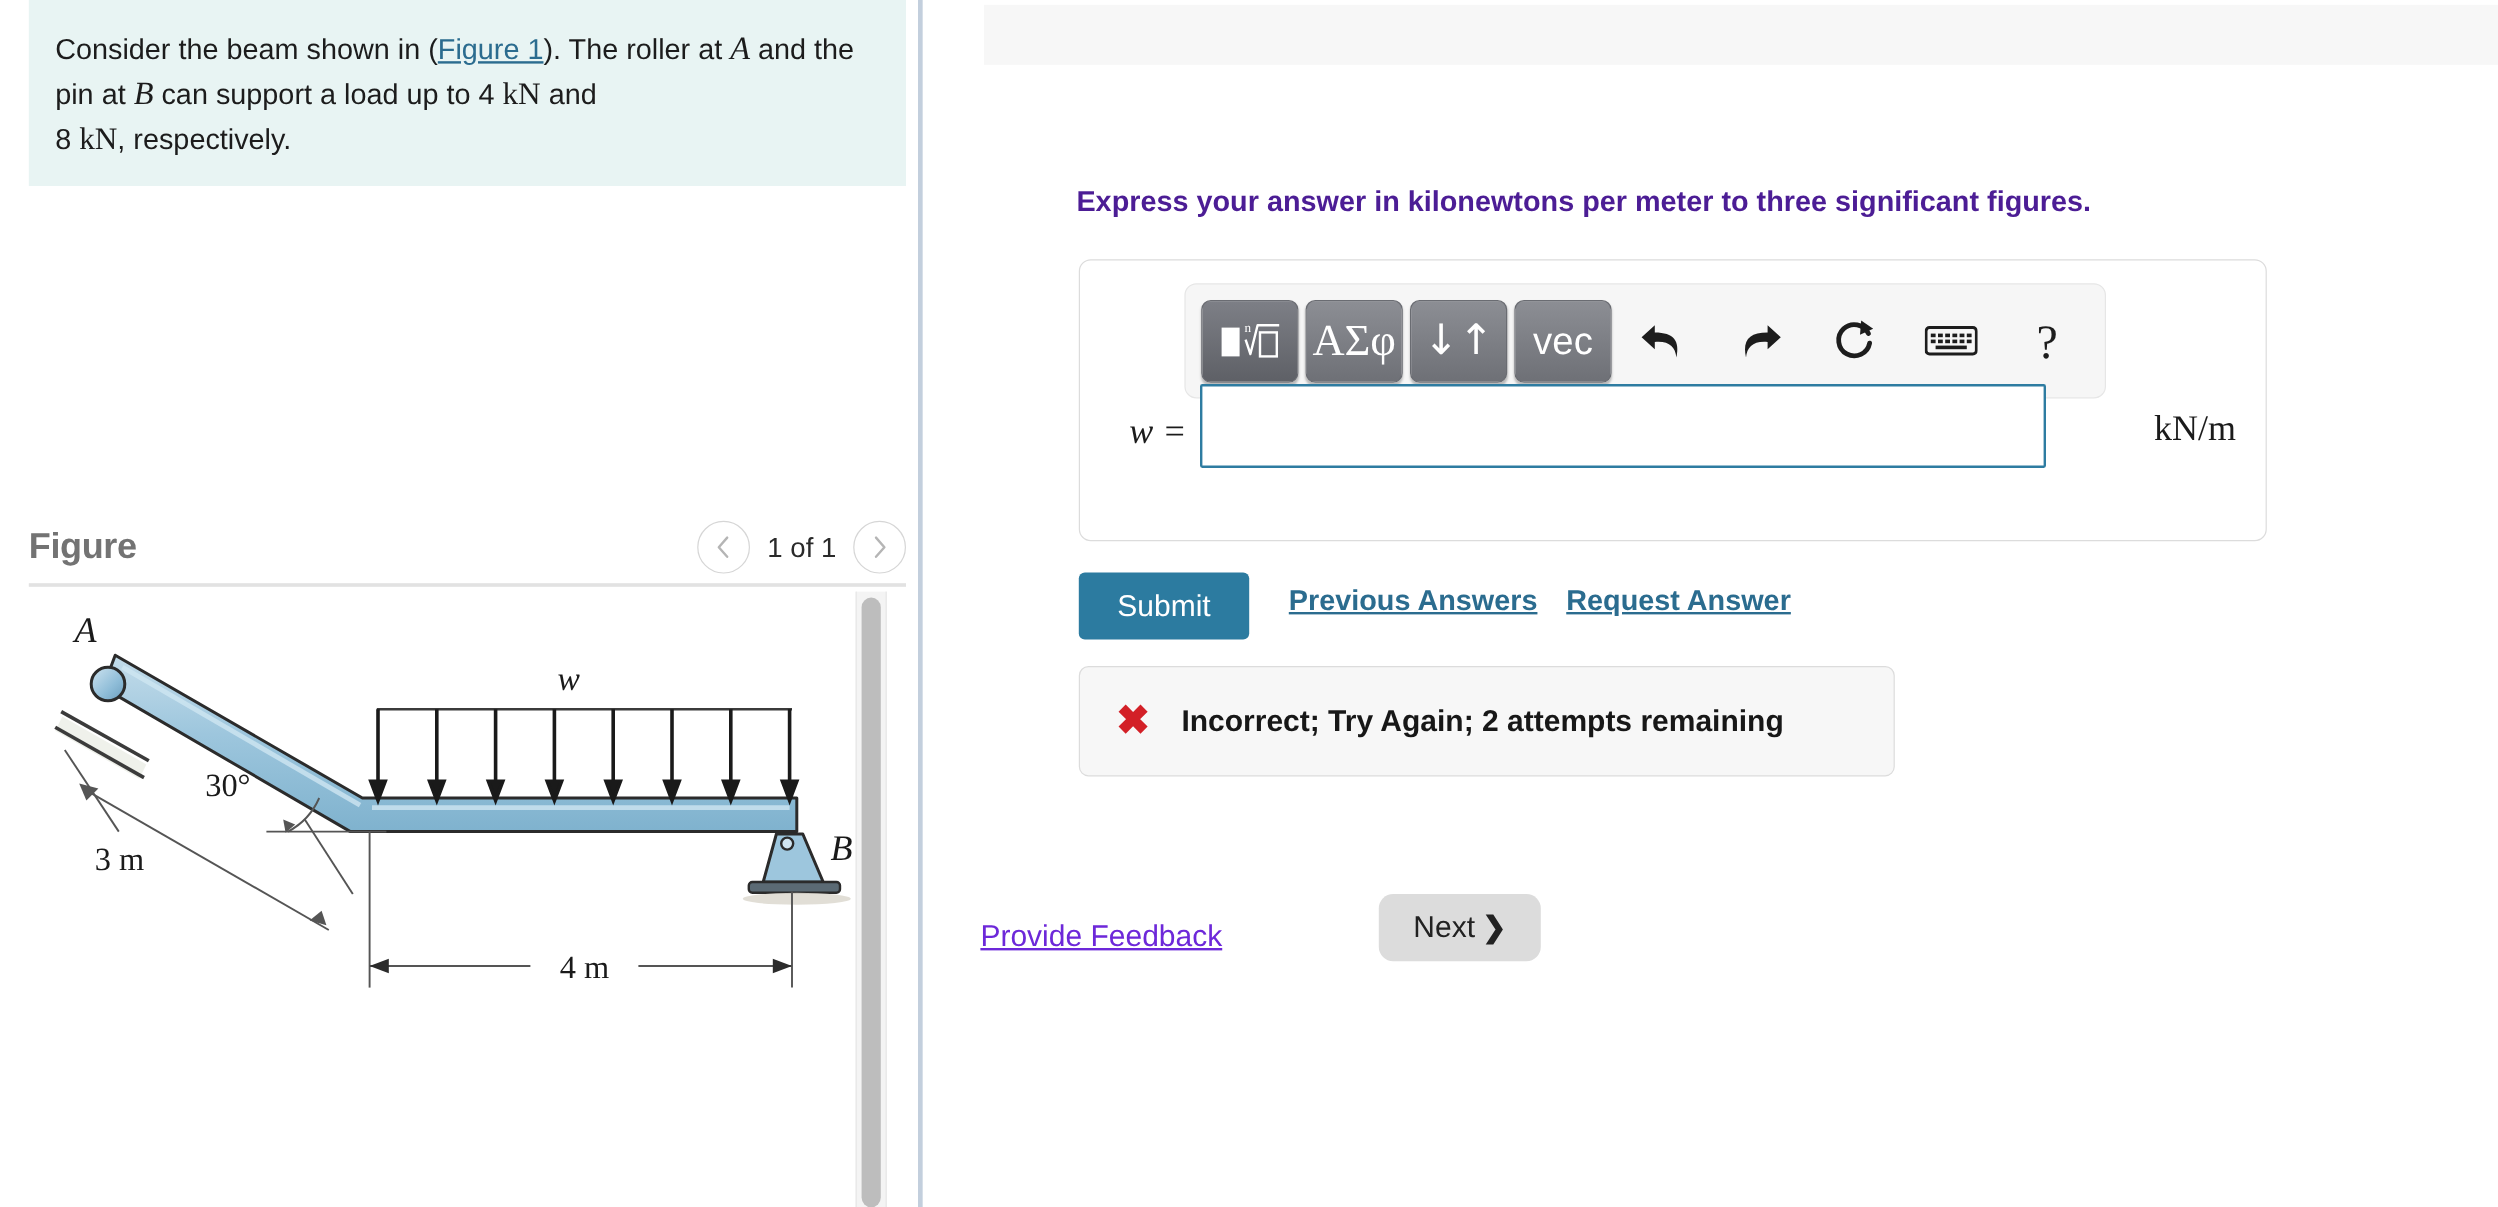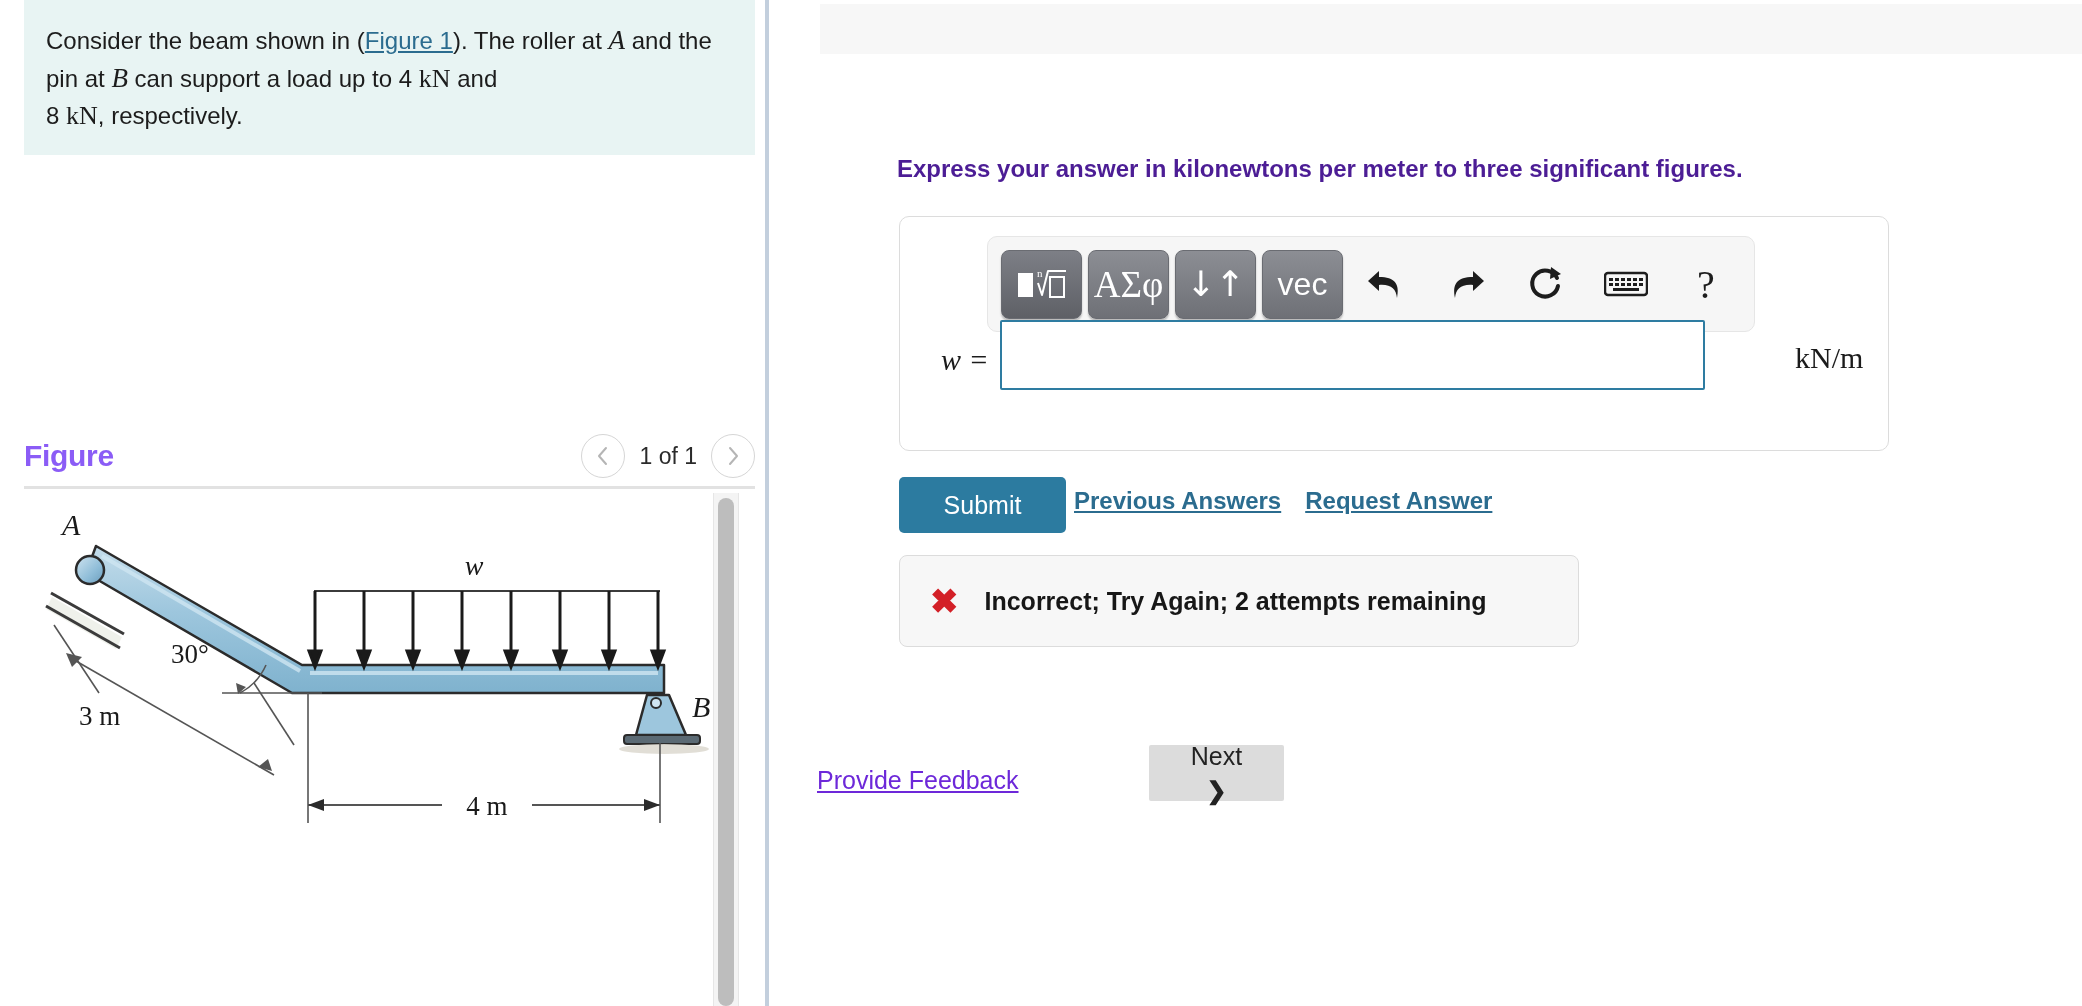--- a/index.html
+++ b/index.html
@@ -33,21 +33,21 @@
   }
   .mathvar { font-family: "Liberation Serif", serif; font-style: italic; font-size: 27px; }
   .mathup  { font-family: "Liberation Serif", serif; font-style: normal; font-size: 26px; }
   .figlink { color: #2b6c8f; text-decoration: underline; cursor: pointer; }
 
   .figure-header {
     position: absolute; left: 24px; top: 425px;
     width: 731px; height: 62px;
     display: flex; align-items: center; justify-content: space-between;
   }
-  .figure-title { font-size: 30px; font-weight: bold; color: #8b5cf6; letter-spacing: -0.3px; }
+  .figure-title { font-size: 30px; font-weight: bold; color: #737373; letter-spacing: -0.3px; }
   .fig-nav { display: flex; align-items: center; gap: 14px; }
   .nav-circle {
     width: 44px; height: 44px; border-radius: 50%;
     border: 1.5px solid #d6d6d6; background: #fff;
     display: flex; align-items: center; justify-content: center;
     color: #b0b0b0; font-size: 22px; line-height: 1; cursor: pointer;
   }
   .nav-count { font-size: 23px; color: #2a2a2a; }
 
   .figure-rule {
@@ -146,21 +146,21 @@
     font-family: "Liberation Serif", serif;
   }
   .unit-label {
     position: absolute; left: 1795px; top: 341px;
     font-size: 30px; font-family: "Liberation Serif", serif;
     color: #1b1b1b;
   }
 
   .submit-btn {
     position: absolute; left: 899px; top: 477px;
-    width: 167px; height: 56px;
+    width: 142px; height: 56px;
     background: #2c7ba0; border: none; border-radius: 5px;
     color: #fff; font-size: 25px; cursor: pointer;
     font-family: "Liberation Sans", sans-serif;
   }
   .link-row { position: absolute; left: 1074px; top: 487px; display: flex; gap: 24px; }
   .tlink {
     color: #2b6c8f; font-size: 24px; font-weight: bold;
     text-decoration: underline; cursor: pointer;
   }
 
@@ -173,25 +173,24 @@
   .xmark { color: #d32027; font-size: 34px; font-weight: bold; line-height: 1; }
   .feedback-text { font-size: 25px; font-weight: bold; color: #171717; }
 
   .provide-feedback {
     position: absolute; left: 817px; top: 766px;
     color: #6d28d9; font-size: 25px; text-decoration: underline; cursor: pointer;
   }
   .next-btn {
     position: absolute; left: 1149px; top: 745px;
     width: 135px; height: 56px;
-    background: #dcdcdc; border: none; border-radius: 2px;
+    background: #dcdcdc; border: none; border-radius: 12px;
     color: #222; font-size: 25px; cursor: pointer;
     display: flex; align-items: center; justify-content: center; gap: 6px;
     font-family: "Liberation Sans", sans-serif;
-    flex-direction: column;
   }
   .chev { font-size: 24px; font-weight: bold; }
 </style>
 </head>
 <body>
 
 <div class="page">
 
   <div class="left-panel">
 

